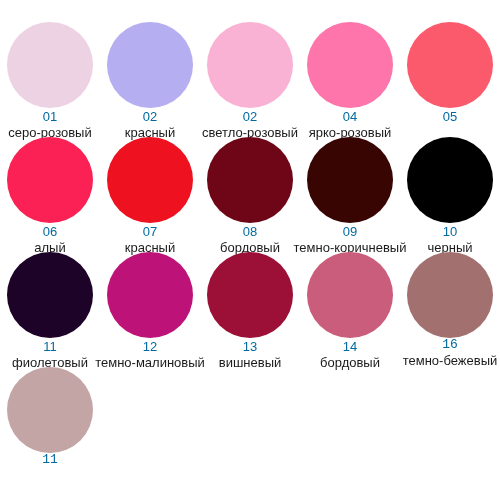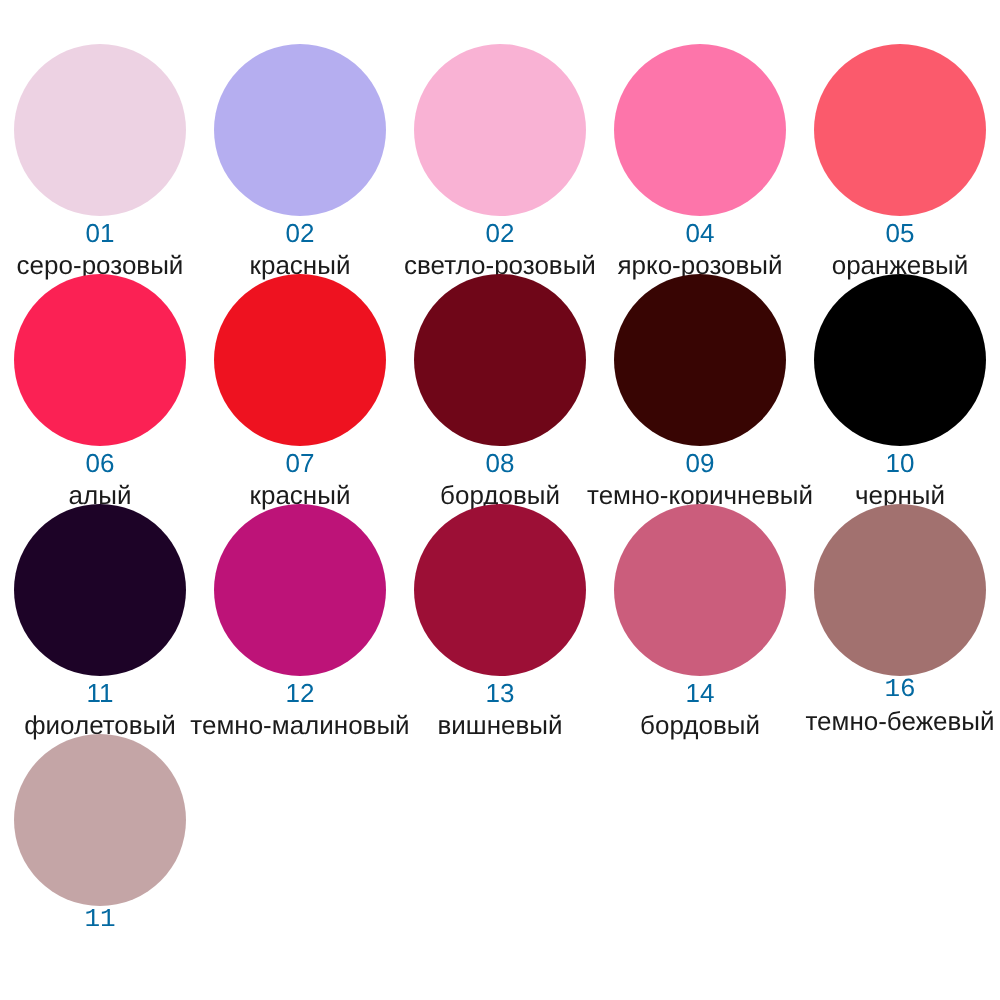--- a/index.html
+++ b/index.html
@@ -84,21 +84,20 @@
         <div class="swatch-name">светло-розовый</div>
       </div>
       <div class="swatch">
         <div class="swatch-disc" title="#fd75aa" style="background: rgb(253, 117, 170);"></div>
         <div class="swatch-code">04</div>
         <div class="swatch-name">ярко-розовый</div>
       </div>
       <div class="swatch">
         <div class="swatch-disc" title="#fb5a6c" style="background: rgb(251, 90, 108);"></div>
         <div class="swatch-code">05</div>
-        <div class="swatch-name">оранжевый</div>
       </div>
       <div class="swatch">
         <div class="swatch-disc" title="#fb2154" style="background: rgb(251, 33, 84);"></div>
         <div class="swatch-code">06</div>
         <div class="swatch-name">алый</div>
       </div>
       <div class="swatch">
         <div class="swatch-disc" title="#ee1220" style="background: rgb(238, 18, 32);"></div>
         <div class="swatch-code">07</div>
         <div class="swatch-name">красный</div>

